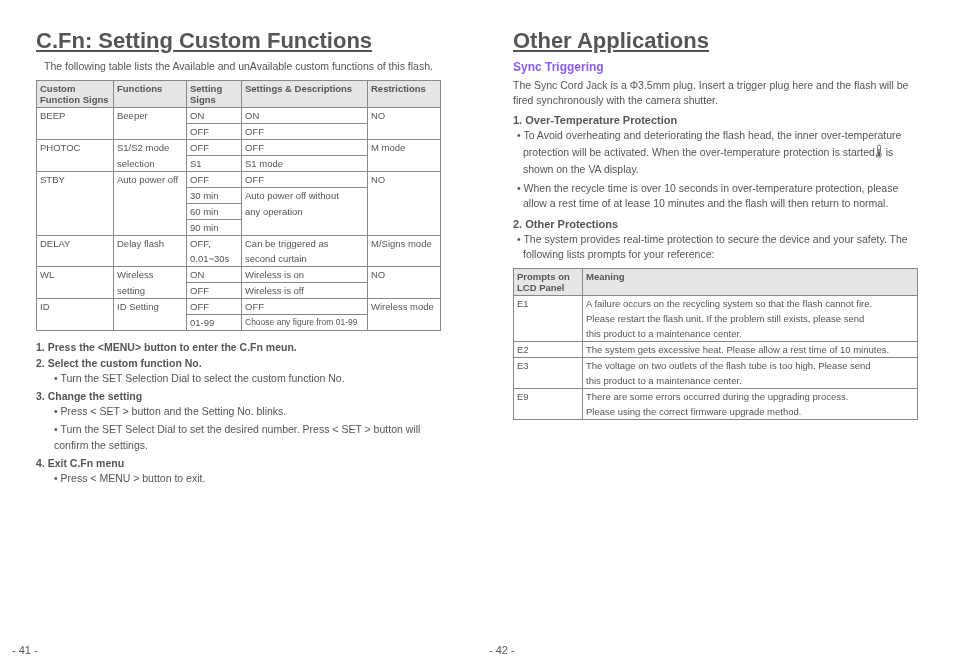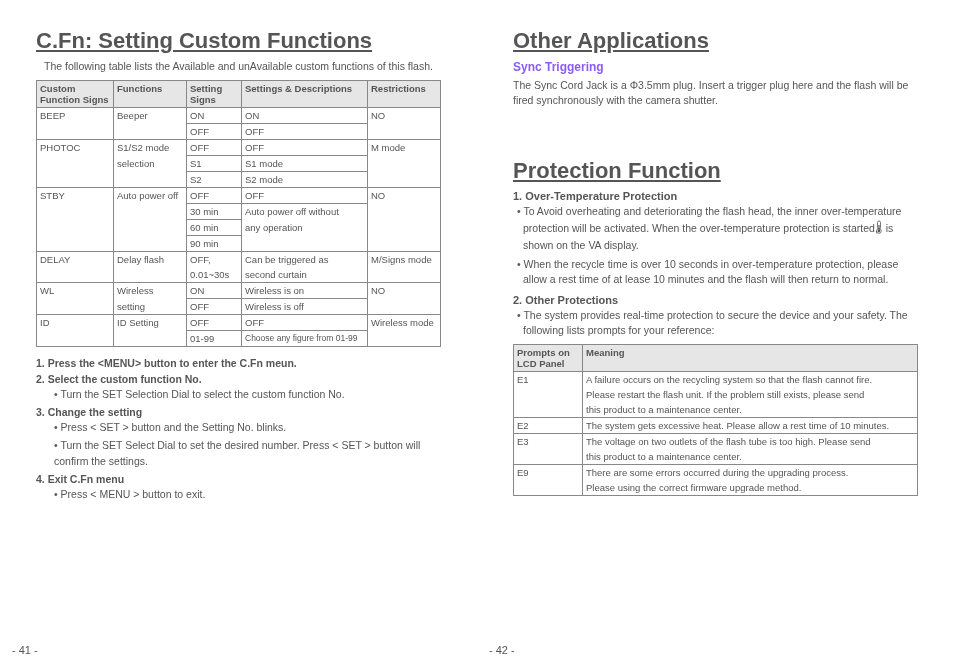--- a/index.html
+++ b/index.html
@@ -137,27 +137,20 @@
       <td>OFF</td>
       <td class="noborder-bottom">M mode</td>
     </tr>
     <tr>
       <td class="noborder-tb"></td>
       <td class="noborder-tb">selection</td>
       <td>S1</td>
       <td>S1 mode</td>
       <td class="noborder-tb"></td>
     </tr>
-    <tr>
-      <td class="noborder-top"></td>
-      <td class="noborder-top"></td>
-      <td>S2</td>
-      <td>S2 mode</td>
-      <td class="noborder-top"></td>
-    </tr>
 
     <tr>
       <td class="noborder-bottom">STBY</td>
       <td class="noborder-bottom">Auto power off</td>
       <td>OFF</td>
       <td>OFF</td>
       <td class="noborder-bottom">NO</td>
     </tr>
     <tr>
       <td class="noborder-tb"></td>
@@ -238,21 +231,20 @@
   <p class="step-sub">• Press &lt; MENU &gt; button to exit.</p>
 
   <div class="footer">-  41  -</div>
 </div>
 
 <div class="page">
   <h1>Other Applications</h1>
   <h2>Sync Triggering</h2>
   <p class="body-text">The Sync Cord Jack is a Φ3.5mm plug. Insert a trigger plug here and the flash will be fired synchronously with the camera shutter.</p>
 
-  <h1 style="margin-top:50px">Protection Function</h1>
   <p class="sub">1. Over-Temperature Protection</p>
   <p class="bullet">
     <span>• To Avoid overheating and deteriorating the flash head, the inner over-temperature protection will be activated. When the over-temperature protection is started, </span><span class="therm"><svg width="8" height="14" viewBox="0 0 8 14">
           <rect x="2.5" y="1" width="3" height="8" rx="1.5" fill="none" stroke="#555" stroke-width="0.8"></rect>
           <circle cx="4" cy="11" r="2.3" fill="none" stroke="#555" stroke-width="0.8"></circle>
           <circle cx="4" cy="11" r="1.2" fill="#555"></circle>
           <line x1="4" y1="5" x2="4" y2="11" stroke="#555" stroke-width="1.2"></line>
         </svg></span><span> is shown on the VA display.</span>
   </p>
   <p class="bullet">• When the recycle time is over 10 seconds in over-temperature protection, please allow a rest time of at lease 10 minutes and the flash will then return to normal.</p>

